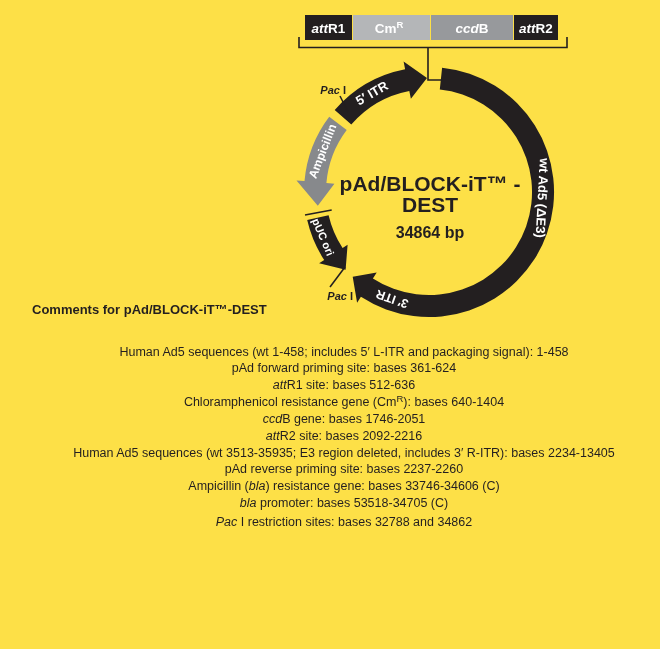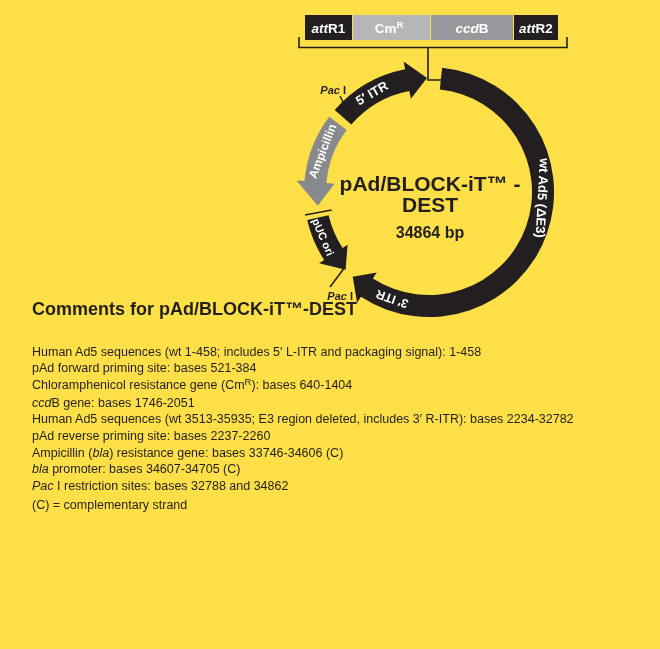--- a/index.html
+++ b/index.html
@@ -9,23 +9,23 @@
   svg text{font-family:"Liberation Sans", sans-serif;}
   .boxlabel{font-size:13.5px;font-weight:bold;fill:#ffffff;}
   .arclabel{font-weight:bold;fill:#ffffff;}
   .paclabel{font-size:11px;font-weight:bold;fill:#231f20;}
   .it{font-style:italic;}
   .ln{stroke:#231f20;stroke-width:1.6;fill:none;}
   .tick{stroke:#231f20;stroke-width:1.6;}
   .ctitle{font-size:21px;font-weight:bold;fill:#231f20;text-anchor:middle;}
   .csize{font-size:16px;font-weight:bold;fill:#231f20;text-anchor:middle;}
   .comments{position:absolute;left:32px;top:303px;width:624px;color:#231f20;}
-  .chead{font-weight:bold;font-size:18px;line-height:13.5px;}
+  .chead{font-weight:bold;font-size:13px;line-height:13.5px;}
   .cbody{margin-top:27px;font-size:12.5px;line-height:16.7px;}
-  .cline{white-space:nowrap;}
+  .cline{white-space:nowrap;text-align:center;}
   .cline:last-child{margin-top:2px;}
   .sup{font-size:9.5px;position:relative;top:-4px;}
 </style>
 </head>
 <body>
 
 <div class="page">
 
   <svg width="660" height="345" viewBox="0 0 660 345">
 
@@ -73,25 +73,26 @@
     </g>
   </svg>
 
   
   <div class="comments">
     <div class="chead">
       <div>Comments for pAd/BLOCK-iT™-DEST</div>
     </div>
     <div class="cbody">
         <div class="cline"><span>Human Ad5 sequences (wt 1-458; includes 5′ L-ITR and packaging signal): 1-458</span></div>
-        <div class="cline"><span>pAd forward priming site: bases 521-384</span></div>
+        <div class="cline"><span>pAd forward priming site: bases 361-624</span></div>
+        <div class="cline"><span class="it">att</span><span>R1 site: bases 512-636</span></div>
         <div class="cline"><span>Chloramphenicol resistance gene (Cm</span><span class="sup">R</span><span>): bases 640-1404</span></div>
         <div class="cline"><span class="it">ccd</span><span>B gene: bases 1746-2051</span></div>
-        <div class="cline"><span>Human Ad5 sequences (wt 3513-35935; E3 region deleted, includes 3′ R-ITR): bases 2234-32782</span></div>
+        <div class="cline"><span class="it">att</span><span>R2 site: bases 2092-2216</span></div>
+        <div class="cline"><span>Human Ad5 sequences (wt 3513-35935; E3 region deleted, includes 3′ R-ITR): bases 2234-13405</span></div>
         <div class="cline"><span>pAd reverse priming site: bases 2237-2260</span></div>
         <div class="cline"><span>Ampicillin (</span><span class="it">bla</span><span>) resistance gene: bases 33746-34606 (C)</span></div>
-        <div class="cline"><span class="it">bla</span><span> promoter: bases 34607-34705 (C)</span></div>
+        <div class="cline"><span class="it">bla</span><span> promoter: bases 53518-34705 (C)</span></div>
         <div class="cline"><span class="it">Pac</span><span> I restriction sites: bases 32788 and 34862</span></div>
-        <div class="cline"><span>(C) = complementary strand</span></div>
       </div>
   </div>
 
 </div>
 
 </body></html>

